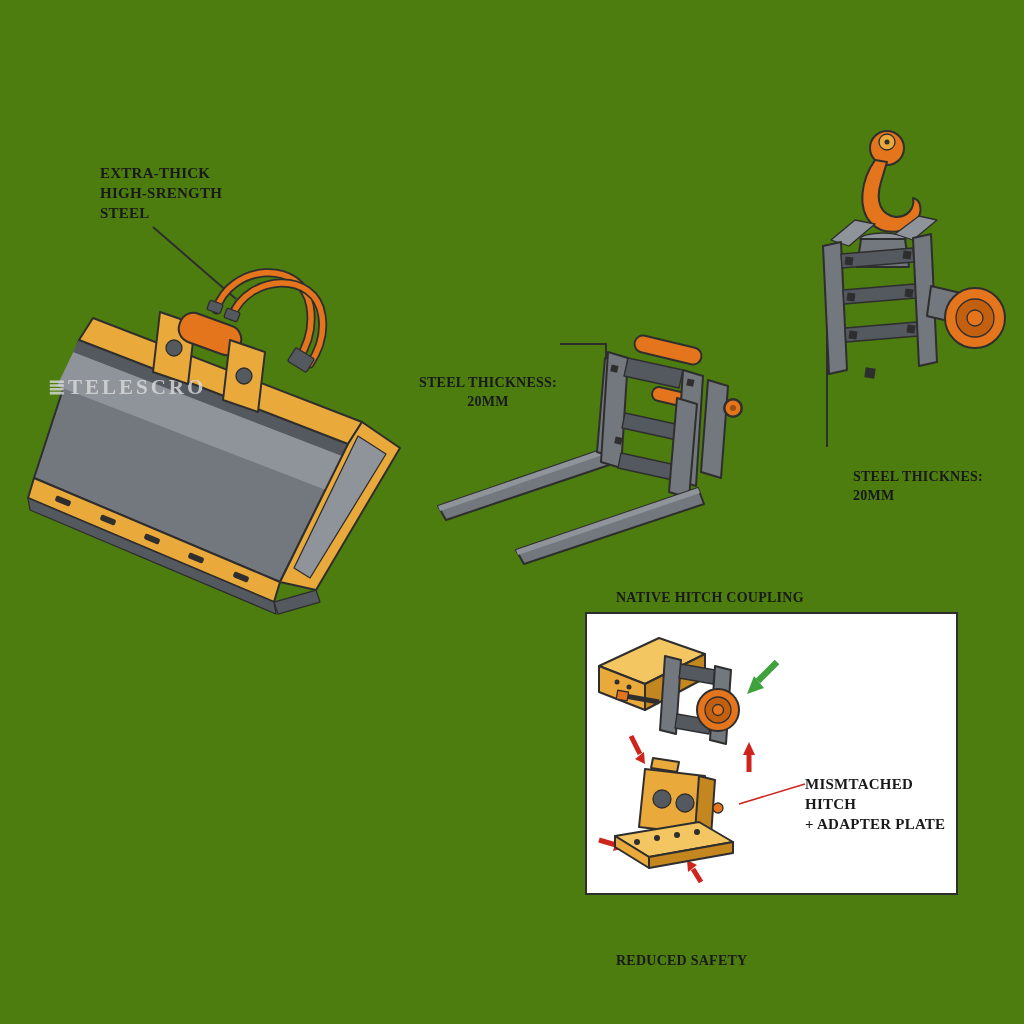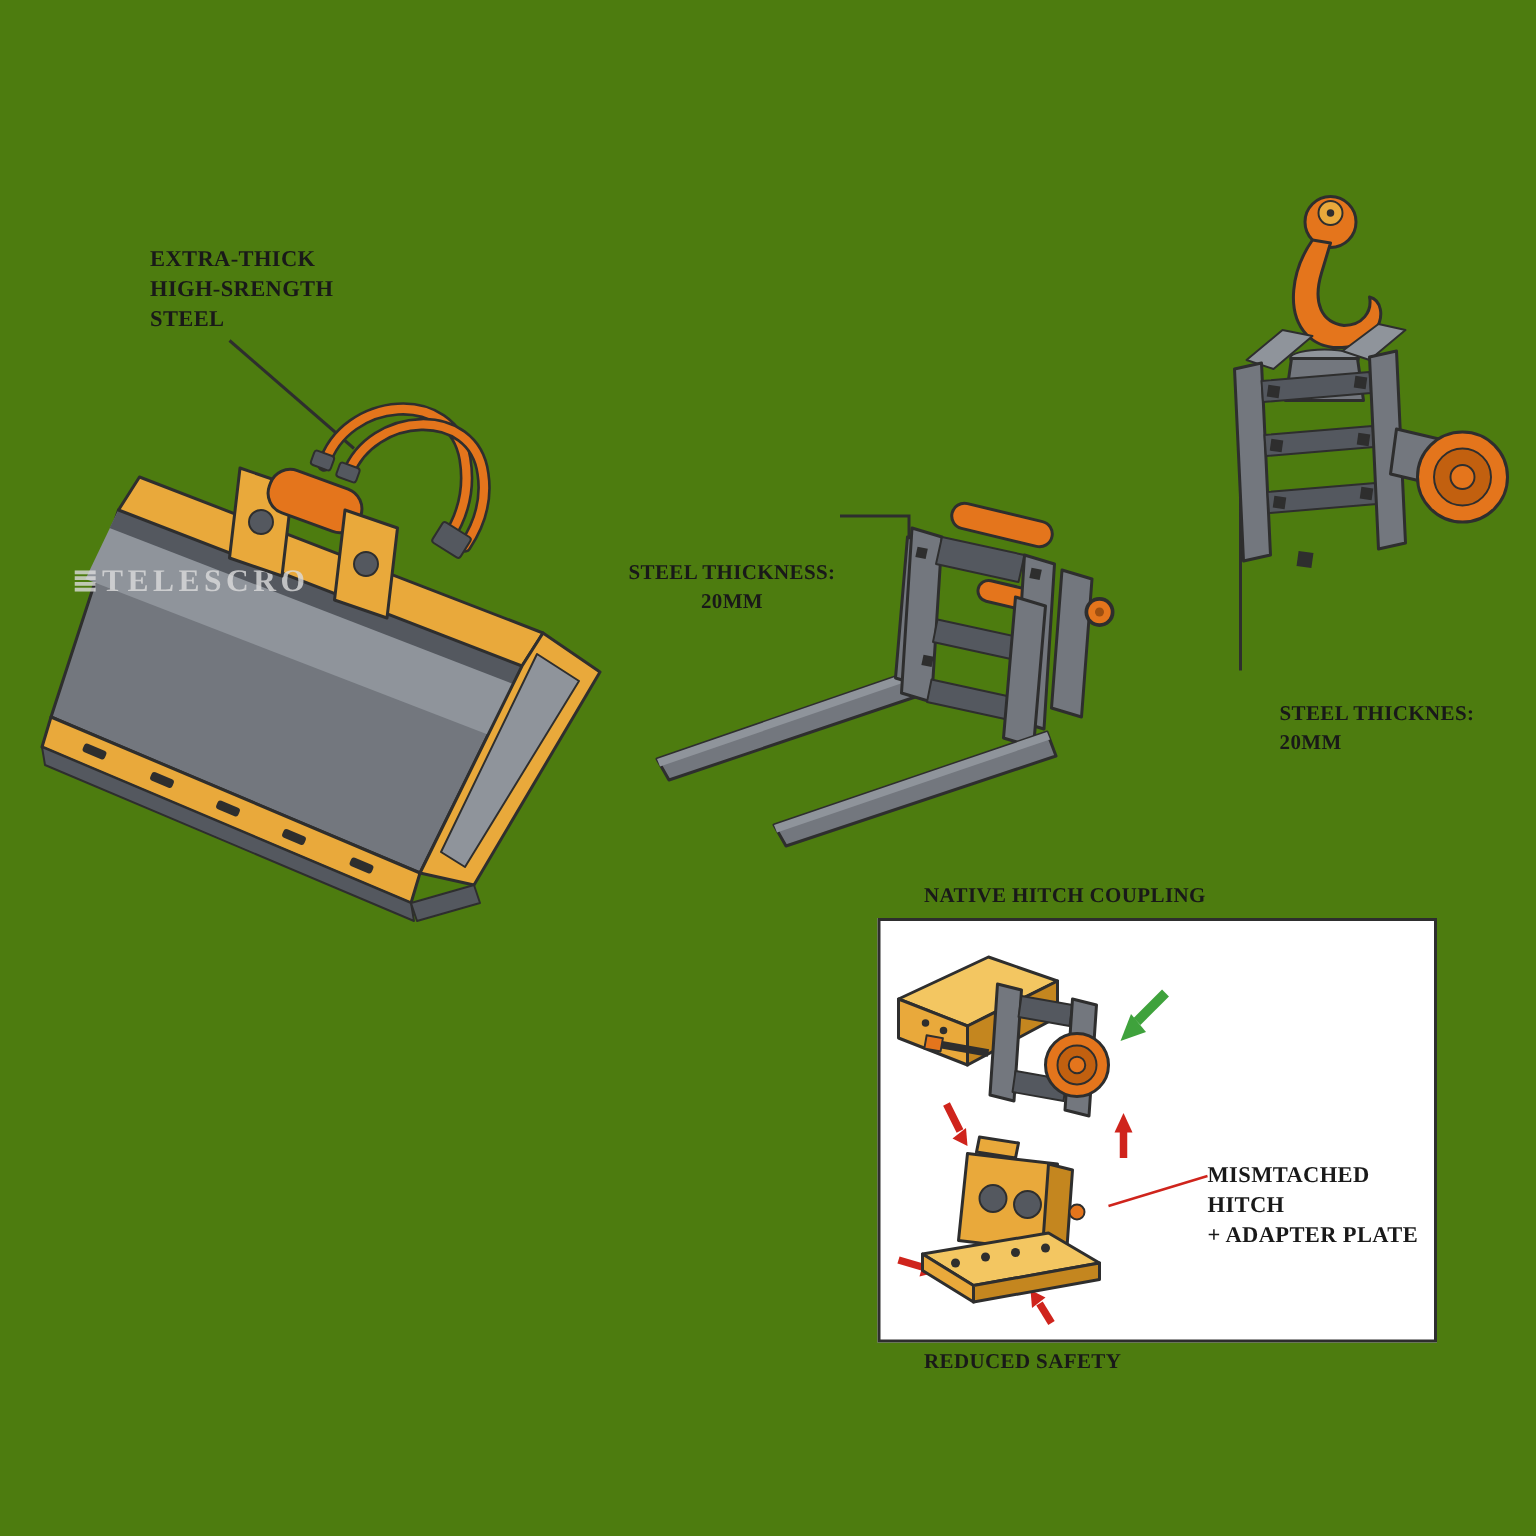--- a/index.html
+++ b/index.html
@@ -62,21 +62,21 @@
 HIGH-SRENGTH
 STEEL</div>
 
   <div class="label center" style="left:416px; top:331px; width:144px;margin-top:43px;">STEEL THICKNESS:
 20MM</div>
 
   <div class="label" style="left:813px; top:468px;margin-left:40px;">STEEL THICKNES: 20MM</div>
 
   <div class="label" style="left:616px; top:589px;text-align:right;">NATIVE HITCH COUPLING</div>
 
-  <div class="label" style="left:616px; top:900px;">REDUCED SAFETY</div>
+  <div class="label" style="left:616px; top:952px;">REDUCED SAFETY</div>
 
   <svg class="abs" style="left:0; top:0;" width="1024" height="1024">
     <line class="ln" x1="153" y1="227" x2="236" y2="299"></line>
     <polyline class="ln" points="560,344 606,344 606,362"></polyline>
     <line class="ln" x1="827" y1="303" x2="827" y2="447"></line>
   </svg>
 
   <svg class="abs" style="left:20px; top:240px;" width="400" height="380" viewBox="0 0 400 380">
     <g>
 

